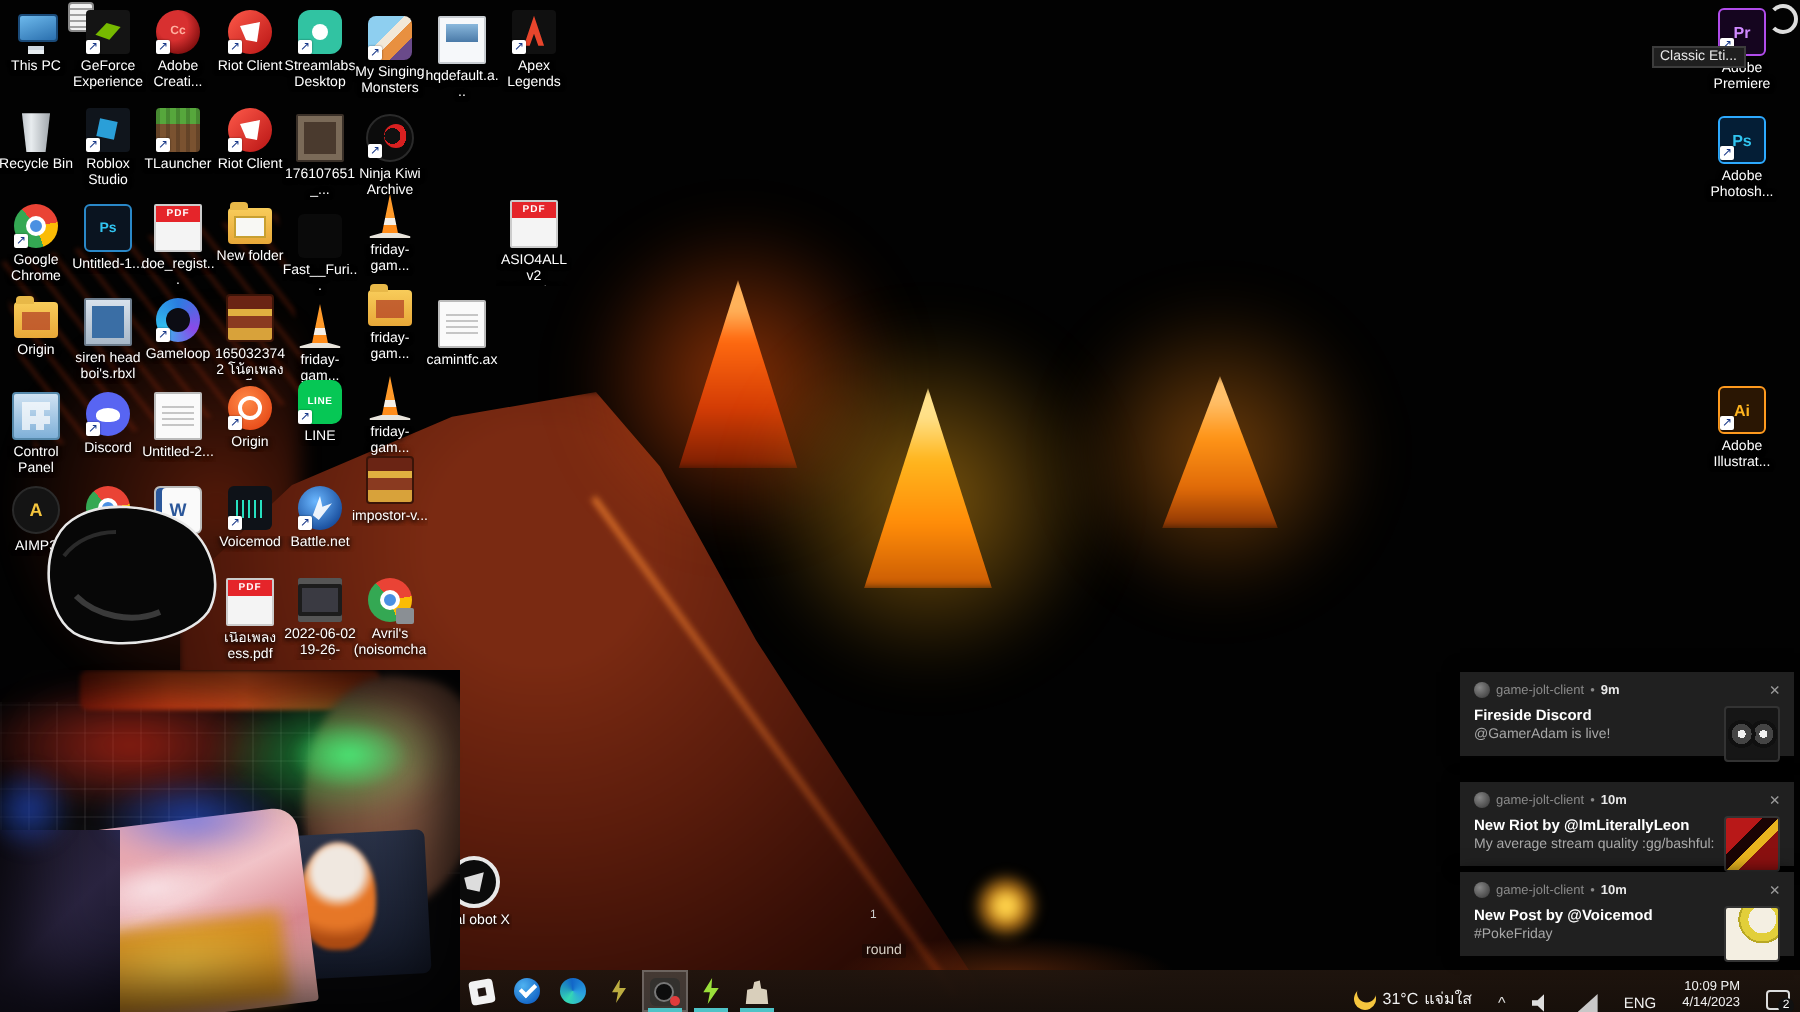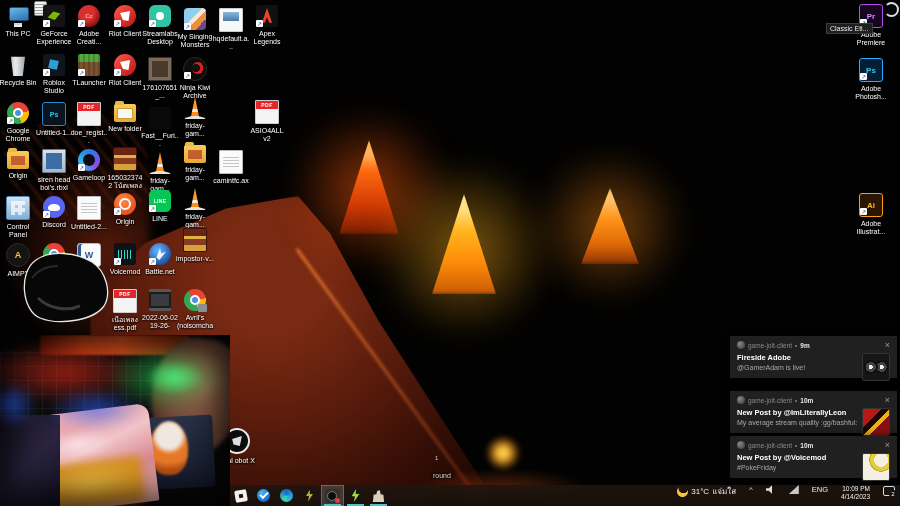--- a/index.html
+++ b/index.html
@@ -209,21 +209,21 @@
   .tapp[data-app=obs-record] .ticon{width:15px;height:14px;background:#33312e;border-radius:3px;}
   .tapp[data-app=obs-record] .ticon::before{content:"";position:absolute;left:2px;top:2px;width:10px;height:10px;
     border-radius:50%;background:#0d0d0d;border:1px solid #777;box-sizing:border-box;}
   .tapp[data-app=obs-record] .ticon::after{content:"";position:absolute;right:0;bottom:0;width:5px;height:5px;
     border-radius:50%;background:#e03c3c;}
   .tapp[data-app=green-bolt] .ticon{width:11px;height:13px;background:#9adf3a;
     clip-path:polygon(55% 0,15% 55%,45% 55%,35% 100%,85% 38%,52% 38%);}
   .tapp[data-app=beige-game] .ticon{width:14px;height:13px;background:#d9cfbb;
     clip-path:polygon(10% 100%,15% 45%,35% 40%,40% 15%,60% 10%,65% 40%,85% 45%,90% 100%);}
 
-  .tray{position:absolute;right:2px;top:0;height:21px;display:flex;align-items:flex-start;gap:13px;color:#f0f0f0;}
+  .tray{position:absolute;right:2px;top:0;height:21px;display:flex;align-items:flex-end;gap:13px;color:#f0f0f0;}
   .wx{display:flex;align-items:center;gap:3px;cursor:pointer;}
   .moon{width:11px;height:11px;border-radius:50%;transform:rotate(-25deg);
     background:radial-gradient(circle at 68% 28%,transparent 0 4.5px,#f6c63e 5px);}
   .wx-temp,.wx-cond{font-size:8px;}
   .caret{font-size:8px;color:#ddd;cursor:pointer;}
   .spk{width:10px;height:9px;background:#ddd;cursor:pointer;
     clip-path:polygon(0 35%,30% 35%,62% 2%,62% 98%,30% 65%,0 65%);}
   .net{width:10px;height:9px;background:#ddd;opacity:.9;cursor:pointer;
     clip-path:polygon(0 100%,100% 100%,100% 0);}
   .lang{font-size:7.5px;cursor:pointer;}
@@ -648,33 +648,33 @@
 
   <div id="notif-layer">
       <article class="notif" data-thumb="fireside" style="top: 336px;">
     <div class="hdr">
       <span class="appicon"></span>
       <span class="appname">game-jolt-client</span>
       <span class="nsep">•</span>
       <span class="ntime">9m</span>
       <span class="close">×</span>
     </div>
-    <div class="title">Fireside Adobe</div>
+    <div class="title">Fireside Discord</div>
     <div class="body">@GamerAdam is live!</div>
     <div class="thumb"></div>
   </article>
       <article class="notif" data-thumb="leon" style="top: 391px;">
     <div class="hdr">
       <span class="appicon"></span>
       <span class="appname">game-jolt-client</span>
       <span class="nsep">•</span>
       <span class="ntime">10m</span>
       <span class="close">×</span>
     </div>
-    <div class="title">New Post by @ImLiterallyLeon</div>
+    <div class="title">New Riot by @ImLiterallyLeon</div>
     <div class="body">My average stream quality :gg/bashful:</div>
     <div class="thumb"></div>
   </article>
       <article class="notif" data-thumb="banana" style="top: 436px;">
     <div class="hdr">
       <span class="appicon"></span>
       <span class="appname">game-jolt-client</span>
       <span class="nsep">•</span>
       <span class="ntime">10m</span>
       <span class="close">×</span>

